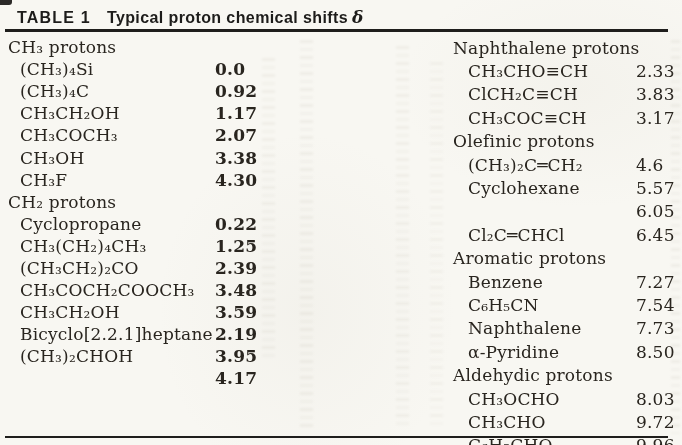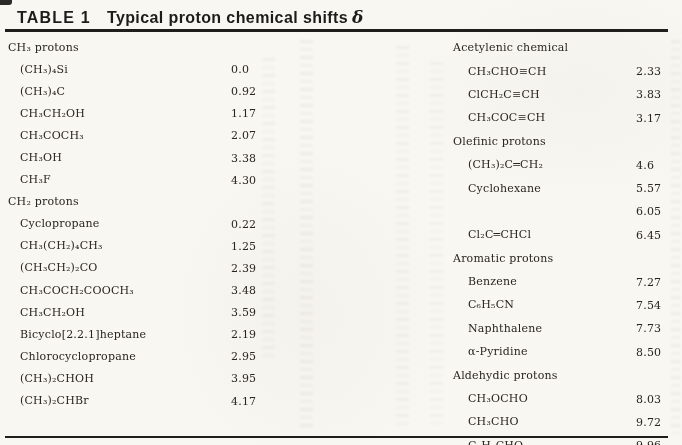--- a/index.html
+++ b/index.html
@@ -25,30 +25,30 @@
     letter-spacing:0.4px;white-space:nowrap;margin-left:12px;
   }
   .title-label{margin-right:16px;letter-spacing:1.2px;}
   .title-symbol{
     font-family:"DejaVu Serif","Liberation Serif",serif;
     font-style:italic;font-weight:bold;font-size:17px;margin-left:4px;
   }
   .rule{position:absolute;left:5px;width:663px;background:#1f1e1c;}
   .rule-top{top:29px;height:3px;}
   .rule-bottom{top:436px;height:2px;}
-  .col{position:absolute;top:36px;font-size:11px;letter-spacing:0.2px;}
+  .col{position:absolute;top:36px;font-size:17px;letter-spacing:0.2px;}
   .col-left{left:8px;width:335px;}
   .col-right{left:453px;width:226px;}
   .row{position:relative;display:flex;align-items:center;white-space:nowrap;}
   .col-left .row{height:22.1px;}
   .col-right .row{height:23.4px;}
   .row.item .compound{padding-left:12px;}
   .col-right .row.item .compound{padding-left:15px;}
   .shift{position:absolute;top:50%;transform:translateY(-50%);}
-  .col-left .shift{left:223px;}
+  .col-left .shift{left:207px;font-weight:bold;}
   .col-right .shift{left:183px;}
   
   .ghost{
     position:absolute;width:13px;
     background:repeating-linear-gradient(180deg,
       rgba(165,155,138,0.22) 0 3px, transparent 3px 8px,
       rgba(165,155,138,0.13) 8px 11px, transparent 11px 16px);
     filter:blur(1.2px);
   }
   .g1{left:262px;top:58px;height:300px;opacity:.45;}
@@ -114,34 +114,29 @@
       </div>
       <div class="row item">
         <span class="compound">CH₃CH₂OH</span>
         <span class="shift">3.59</span>
       </div>
       <div class="row item">
         <span class="compound">Bicyclo[2.2.1]heptane</span>
         <span class="shift">2.19</span>
       </div>
       <div class="row item">
-        <span class="compound">Chlorocyclopropane</span>
-        <span class="shift">2.95</span>
-      </div>
-      <div class="row item">
         <span class="compound">(CH₃)₂CHOH</span>
         <span class="shift">3.95</span>
       </div>
       <div class="row item">
-        <span class="compound">(CH₃)₂CHBr</span>
         <span class="shift">4.17</span>
       </div>
     </div>
   <div class="col col-right">
-      <div class="row header">Acetylenic chemical</div>
+      <div class="row header">Naphthalene protons</div>
       <div class="row item">
         <span class="compound">CH₃CHO≡CH</span>
         <span class="shift">2.33</span>
       </div>
       <div class="row item">
         <span class="compound">ClCH₂C≡CH</span>
         <span class="shift">3.83</span>
       </div>
       <div class="row item">
         <span class="compound">CH₃COC≡CH</span>

